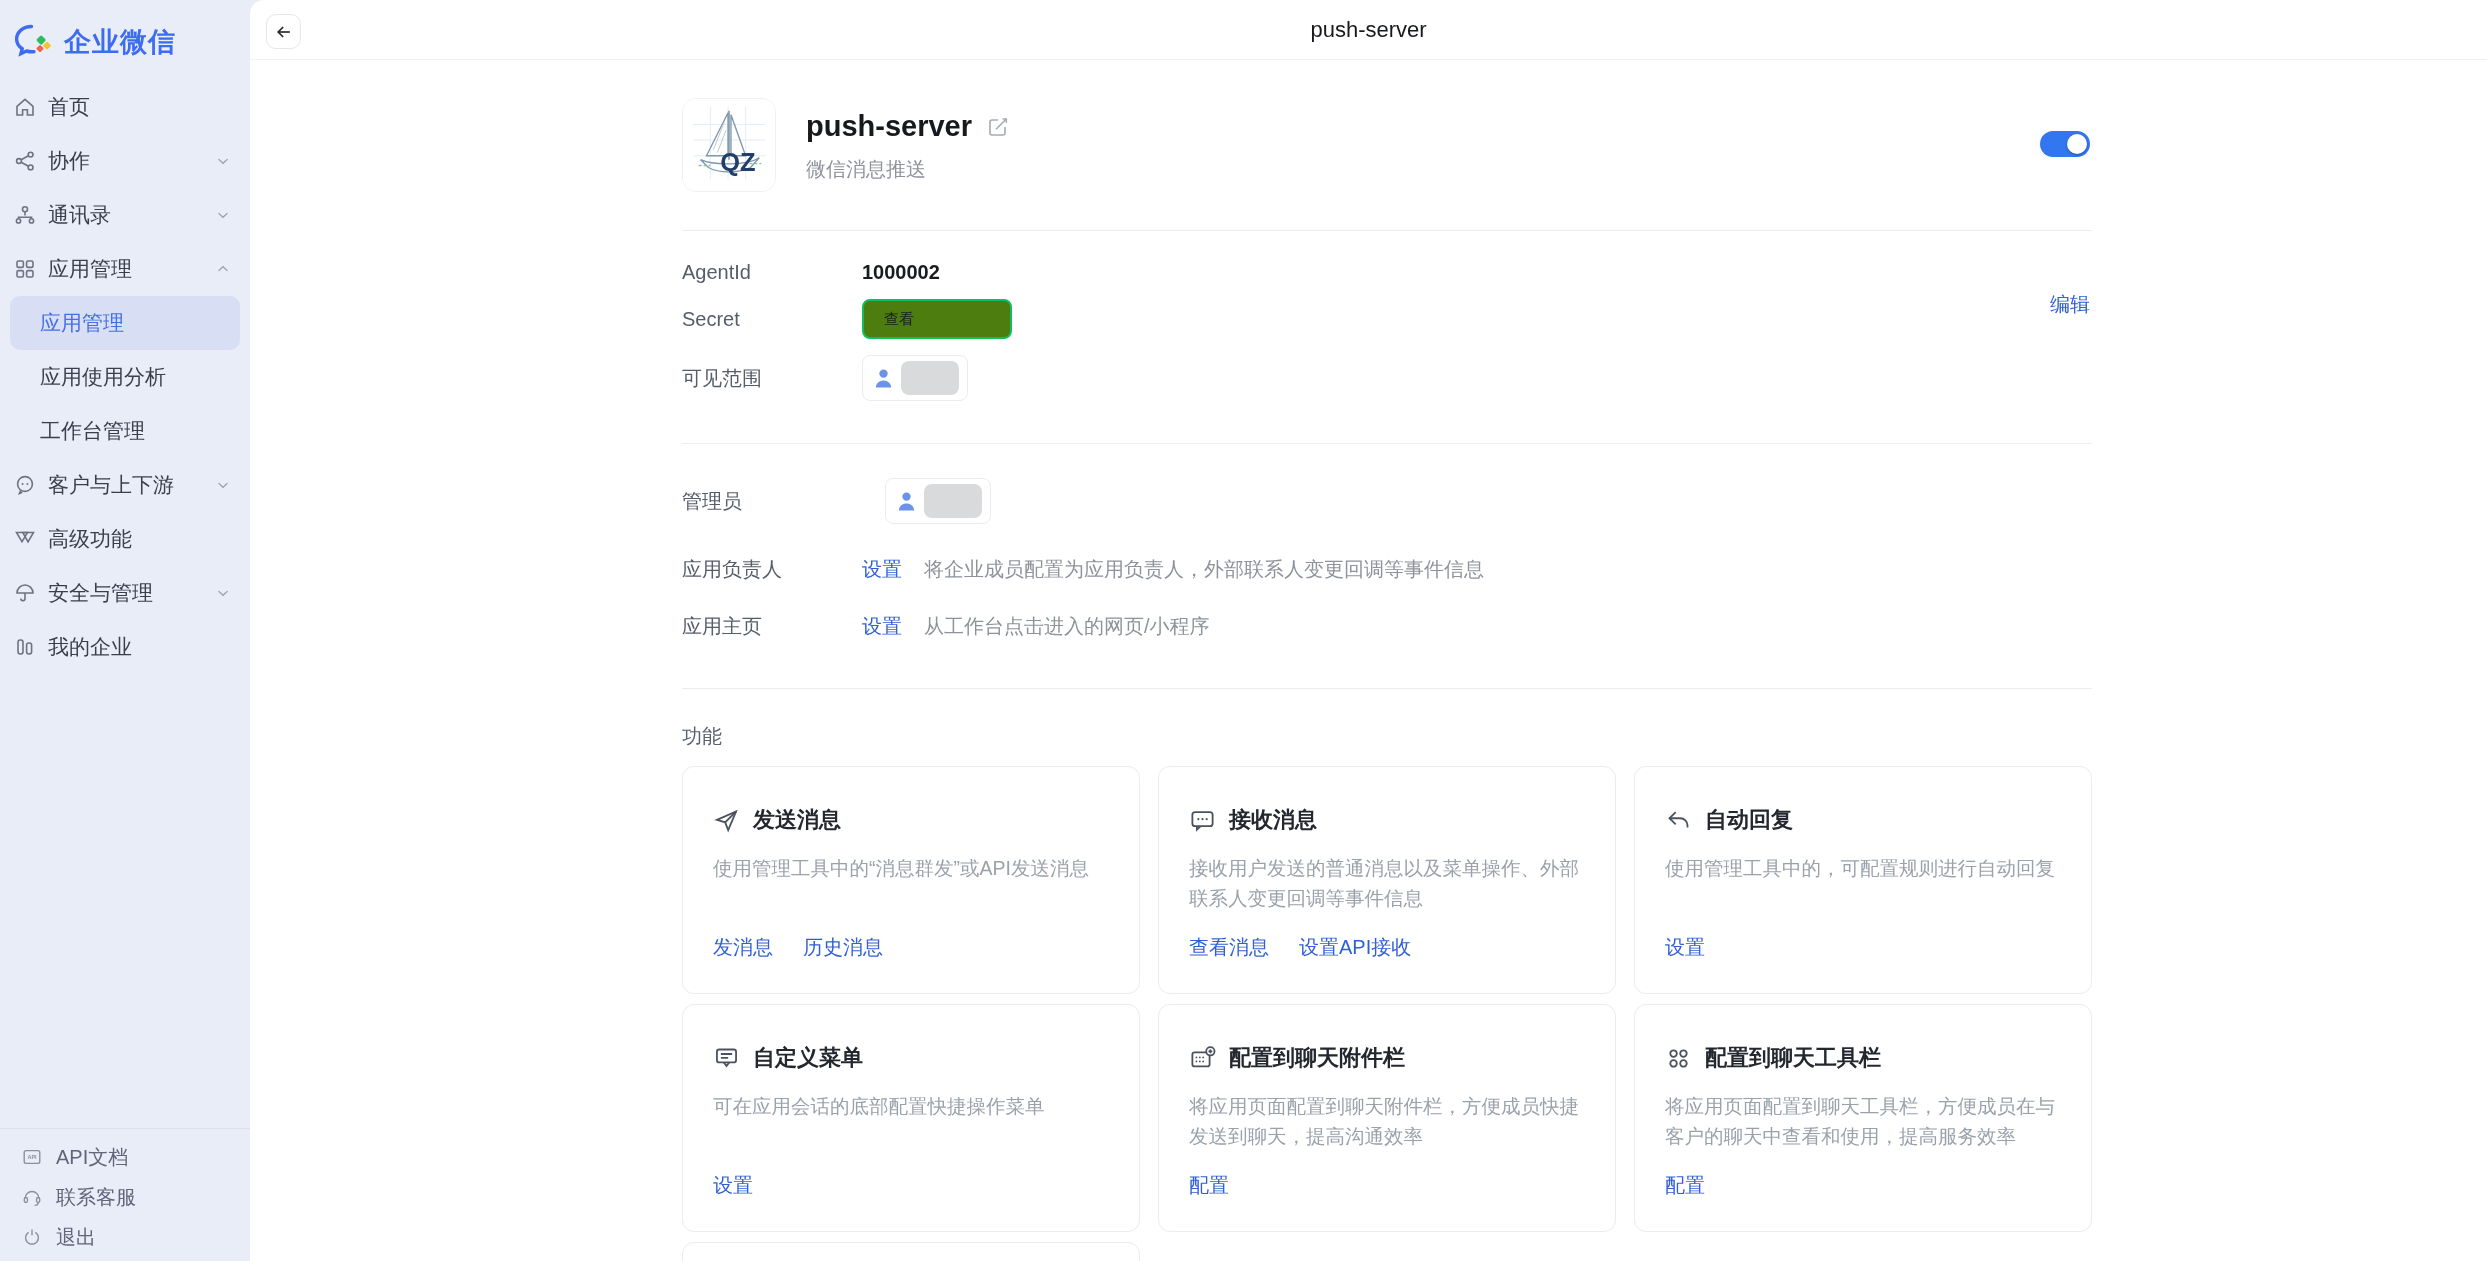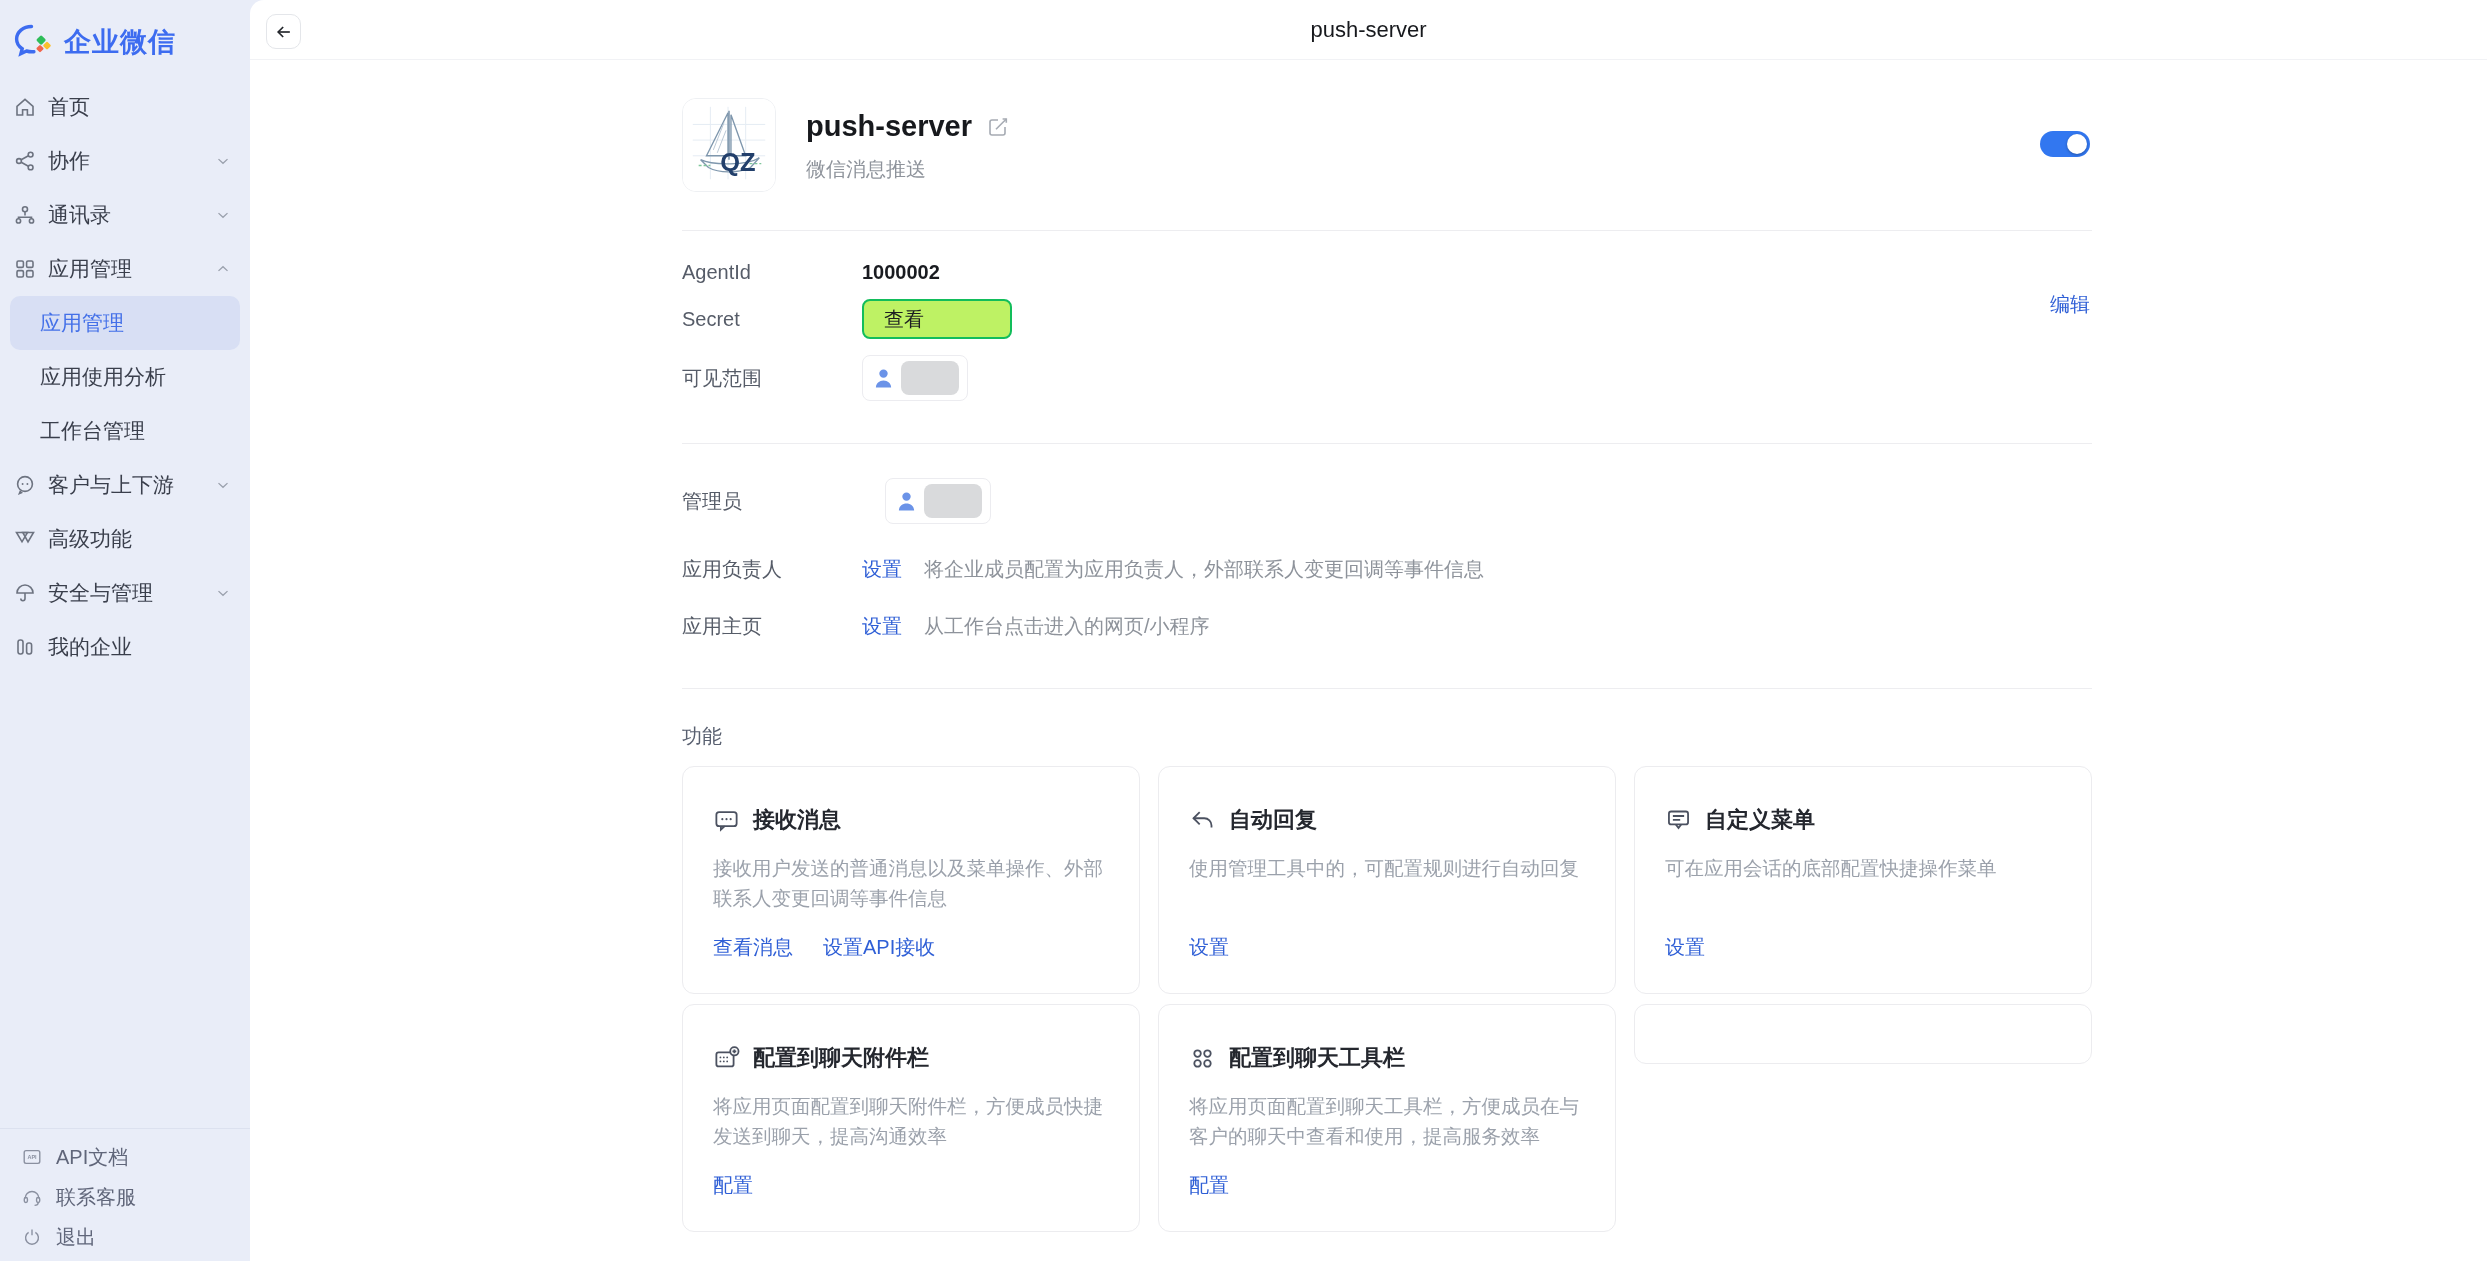--- a/index.html
+++ b/index.html
@@ -44,21 +44,21 @@
   .app-desc { margin-top:13px; font-size:20px; color:#8e939b; }
   .toggle { position:absolute; right:2px; top:33px; width:50px; height:26px; border-radius:13px; background:#3277f0; cursor:pointer; }
   .knob { position:absolute; right:3px; top:3px; width:20px; height:20px; border-radius:50%; background:#fff; box-shadow:0 1px 3px rgba(0,0,0,.3); }
   .hr { border-top:1px solid #ededf0; margin-top:38px; }
   
   .info-block { position:relative; }
   .row { display:flex; align-items:center; }
   .row-label { width:180px; flex:none; font-size:20px; color:#565c68; }
   .agent-value { font-size:20px; font-weight:600; color:#191b20; }
   .edit-link { position:absolute; right:2px; top:30px; font-size:20px; color:#2f5fd6; cursor:pointer; }
-  .view-btn { width:150px; height:40px; border:2px solid #12bd5b; border-radius:8px; background:#bef264; font-size:20px;
+  .view-btn { width:150px; height:40px; border:2px solid #12bd5b; border-radius:8px; background:#4d7c0f; font-size:15px;
     color:#1c1e22; text-align:left; padding-left:20px; cursor:pointer; font-family:inherit; }
   .member-chip { width:106px; height:46px; border:1px solid #ececf0; border-radius:8px; background:#fff;
     display:flex; align-items:center; padding:0 8px; gap:5px; }
   .blob { width:58px; height:34px; background:#d9dadc; border-radius:8px; }
   .link { color:#2f5fd6; font-size:20px; cursor:pointer; }
   .row-desc { margin-left:22px; font-size:20px; color:#8e939b; }
   
   .section-label { margin-top:34px; font-size:20px; color:#596070; }
   .cards { margin-top:16px; display:grid; grid-template-columns:repeat(3,458px); gap:10px 18px; }
   .card { position:relative; height:228px; border:1px solid #ececef; border-radius:12px; background:#fff; padding:38px 30px 0 30px; }
@@ -349,20 +349,36 @@
           <span class="row-desc">从工作台点击进入的网页/小程序</span>
         </div>
       </div>
 
       <div class="hr" style="margin-top:48px;"></div>
 
       <div class="section-label">功能</div>
 
       <div class="cards">
 
+        <div class="card">
+          <div class="card-head">
+            <span class="cicon">
+              <svg width="27" height="27" viewBox="0 0 24 24" fill="none" stroke="currentColor" stroke-width="1.6">
+                  <path d="M3.5 11.5 20.5 4l-7 16.5-2.7-6.9z"></path>
+                  <path d="M20.5 4 10.8 13.6"></path>
+                </svg>
+            </span>
+            <span>发送消息</span>
+          </div>
+          <div class="card-desc">使用管理工具中的“消息群发”或API发送消息</div>
+          <div class="card-links">
+            <span class="card-link">发消息</span>
+            <span class="card-link">历史消息</span>
+          </div>
+        </div>
 
         <div class="card">
           <div class="card-head">
             <span class="cicon">
               <svg width="27" height="27" viewBox="0 0 24 24" fill="none" stroke="currentColor" stroke-width="1.6">
                   <rect x="3" y="4.5" width="18" height="12.5" rx="2.4"></rect>
                   <path d="M7 17v3.2L10.4 17"></path>
                   <circle cx="8.3" cy="10.8" r=".95" fill="currentColor" stroke="none"></circle>
                   <circle cx="12" cy="10.8" r=".95" fill="currentColor" stroke="none"></circle>
                   <circle cx="15.7" cy="10.8" r=".95" fill="currentColor" stroke="none"></circle>

